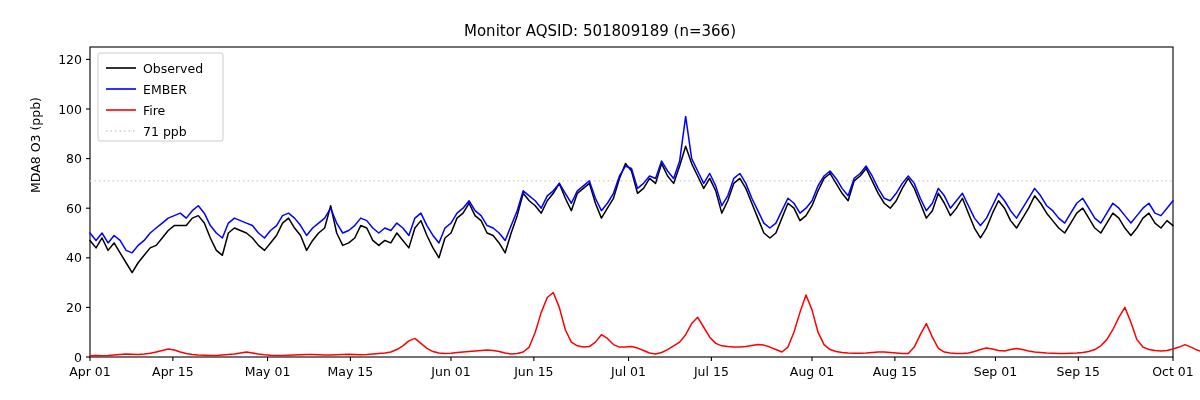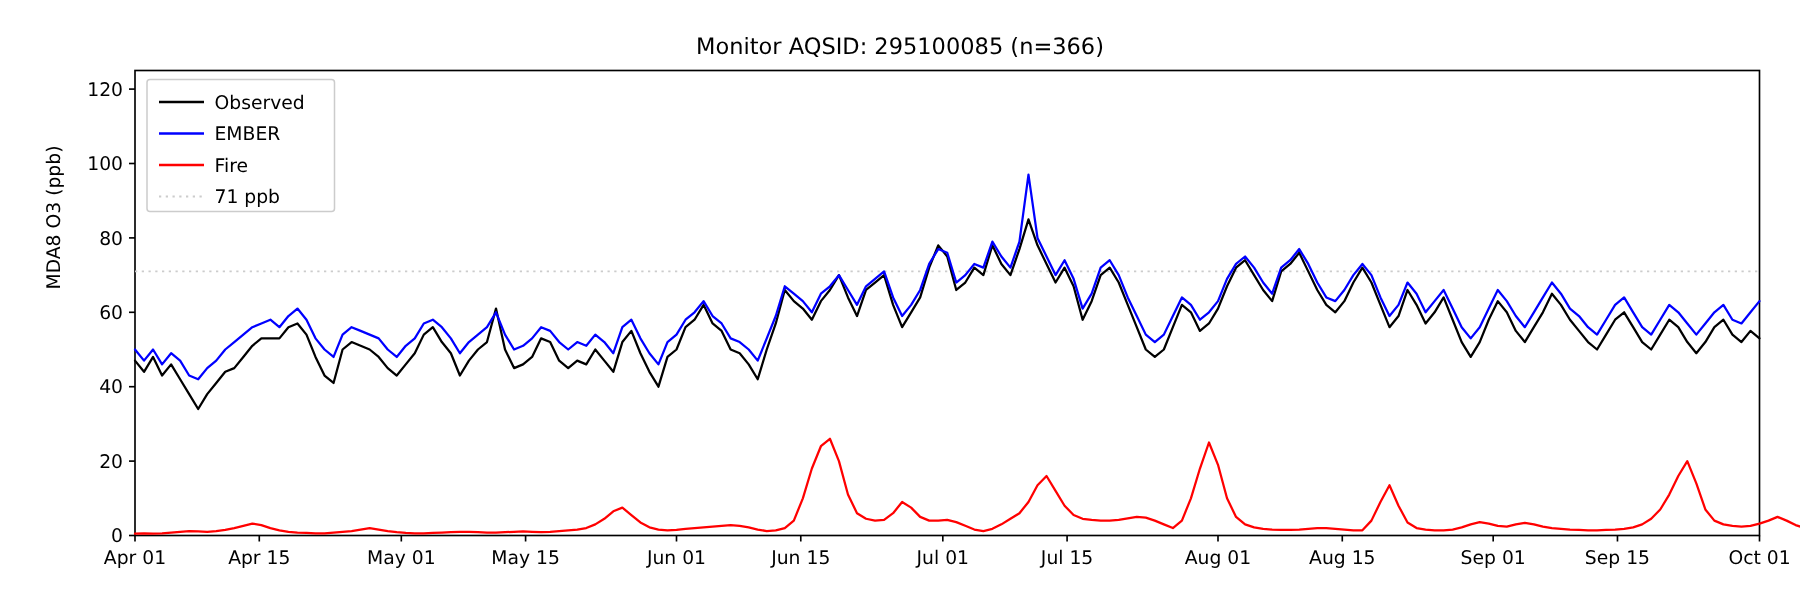--- a/index.html
+++ b/index.html
@@ -14,21 +14,21 @@
     font-size:12.5px;color:#000;text-align:center;}
   svg{position:absolute;left:0;top:0;}
   .tick-label{font-size:12.5px;fill:#000;font-family:"DejaVu Sans","Liberation Sans",sans-serif;}
   .legend-label{font-size:12.5px;fill:#000;font-family:"DejaVu Sans","Liberation Sans",sans-serif;}
 </style>
 </head>
 <body>
 
 <div id="fig">
 
-  <div id="chart-title">Monitor AQSID: 295100085 (n=366)</div>
+  <div id="chart-title">Monitor AQSID: 501809189 (n=366)</div>
   <div id="ylabel">MDA8 O3 (ppb)</div>
 
   <svg id="plot" width="1200" height="400">
     <g id="axes-layer">
         <rect x="90" y="47" width="1083" height="310" fill="none" stroke="#000" stroke-width="1.1"></rect>
         <line x1="90" y1="357" x2="86" y2="357" stroke="#000" stroke-width="1.1"></line>
         <text x="82" y="361.5" text-anchor="end" class="tick-label">0</text>
         <line x1="90" y1="307.4" x2="86" y2="307.4" stroke="#000" stroke-width="1.1"></line>
         <text x="82" y="311.9" text-anchor="end" class="tick-label">20</text>
         <line x1="90" y1="257.8" x2="86" y2="257.8" stroke="#000" stroke-width="1.1"></line>

